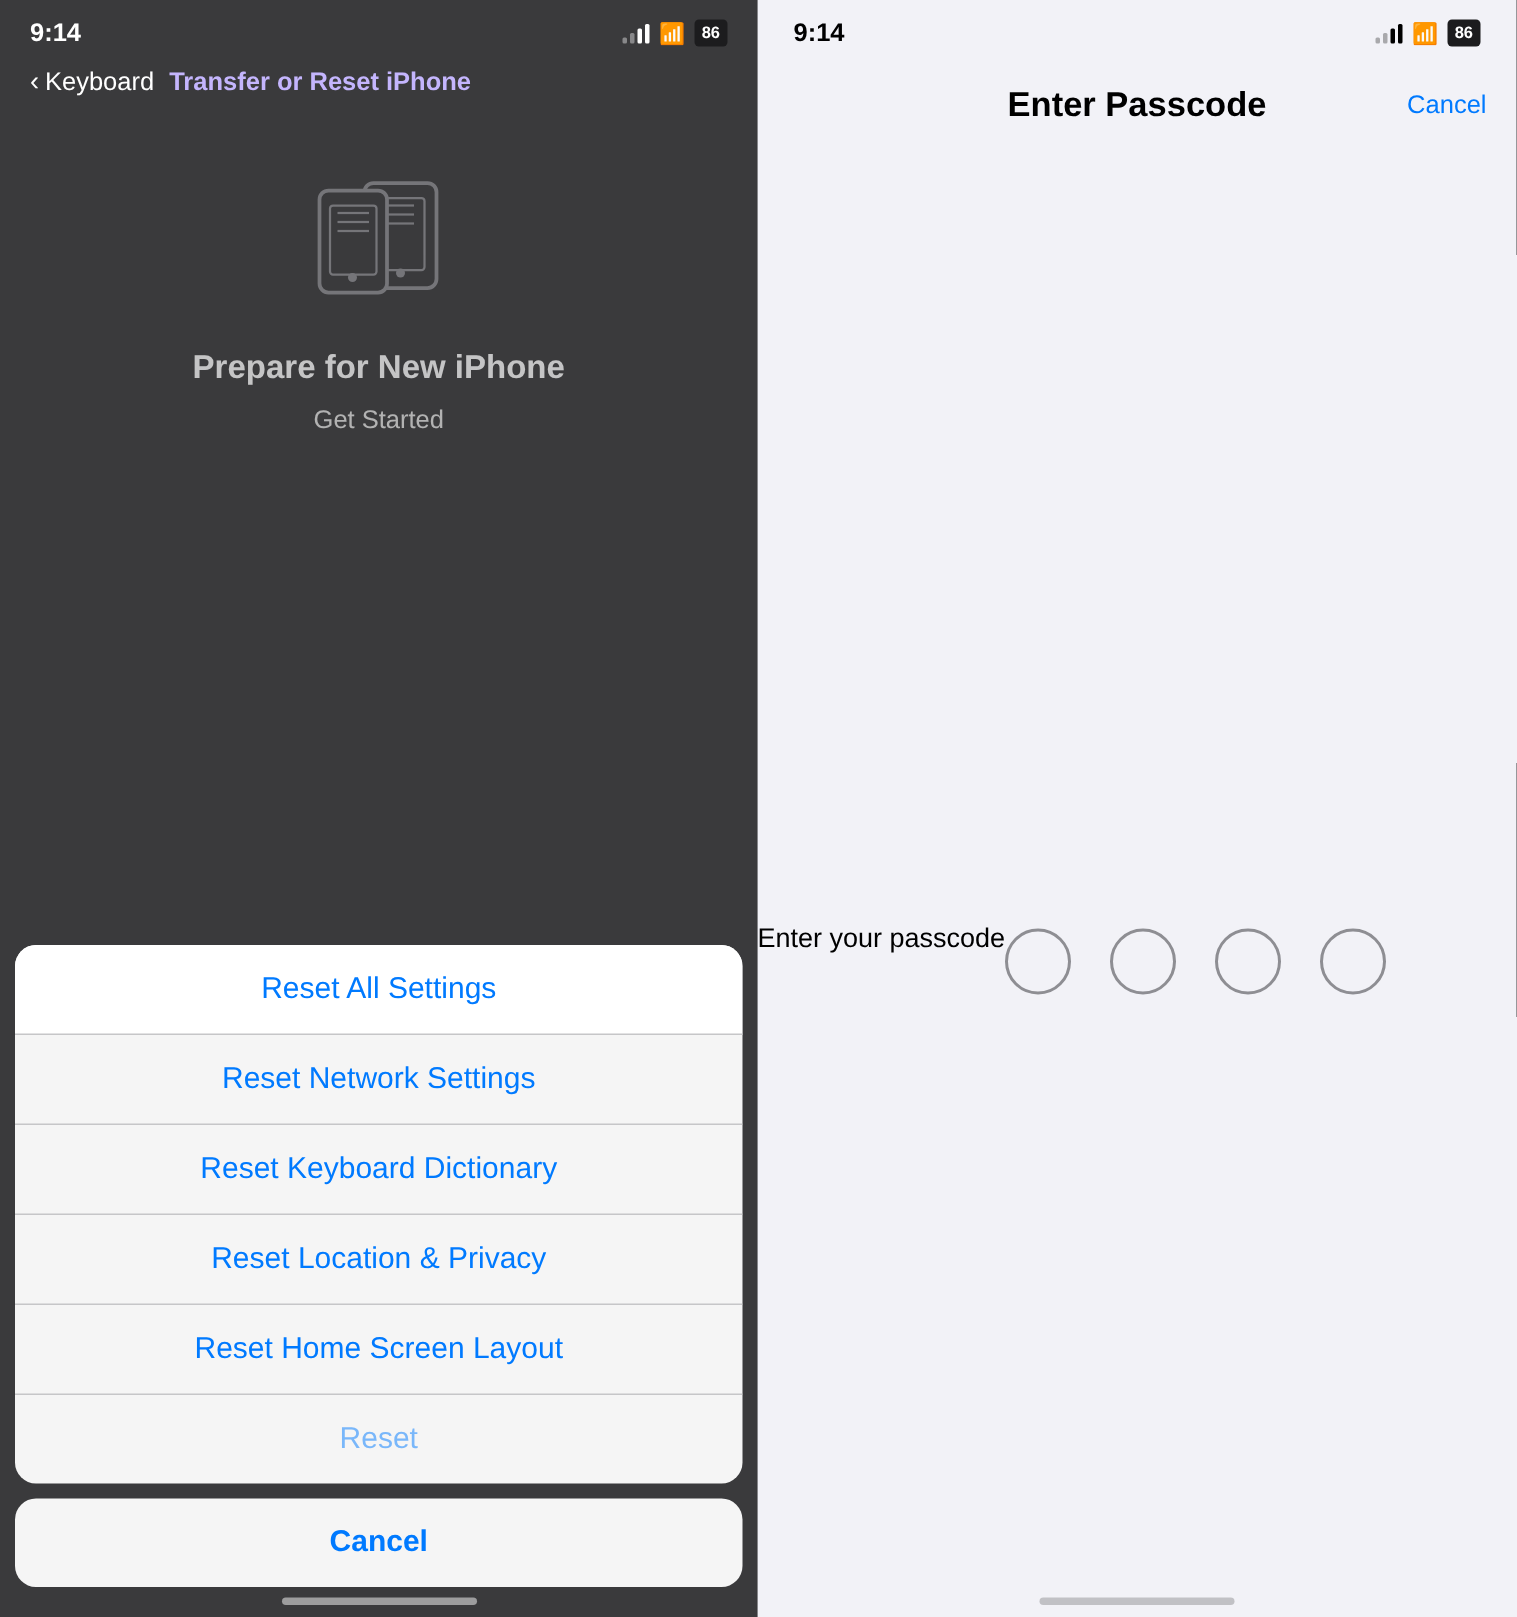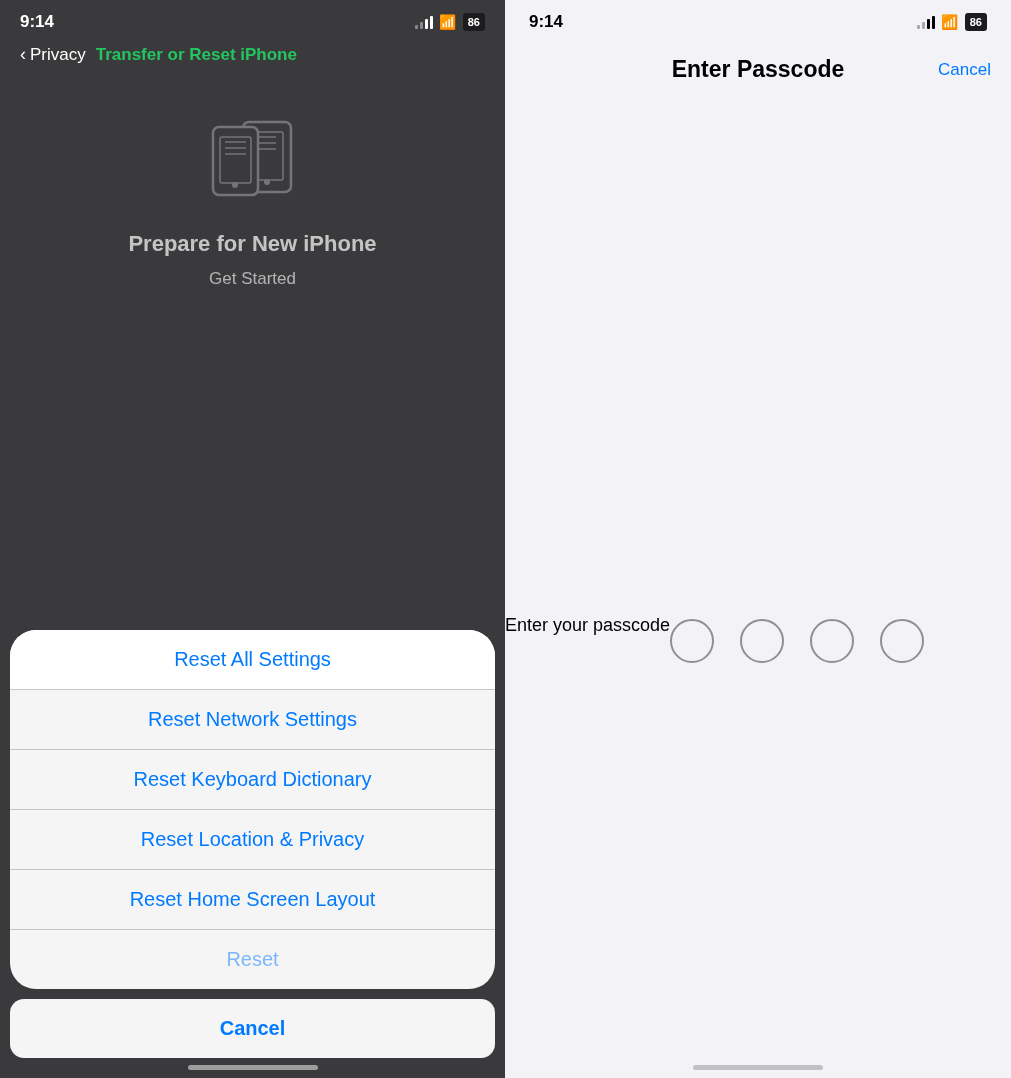--- a/index.html
+++ b/index.html
@@ -50,21 +50,21 @@
       display: flex;
       align-items: center;
       color: #fff;
       font-size: 17px;
       gap: 4px;
     }
 
     .nav-title {
       font-size: 17px;
       font-weight: 600;
-      color: #22c55e;
+      color: #c4b5fd;
       margin-left: 10px;
     }
 
     .main-content {
       flex: 1;
       display: flex;
       flex-direction: column;
       align-items: center;
       padding: 20px 28px;
       opacity: 0.7;
@@ -100,21 +100,21 @@
     .action-sheet-container {
       position: absolute;
       bottom: 0;
       left: 0;
       right: 0;
       padding: 0 10px 20px 10px;
     }
 
     .action-sheet {
       background: rgba(255,255,255,0.95);
-      border-radius: 26px;
+      border-radius: 14px;
       overflow: hidden;
       margin-bottom: 10px;
     }
 
     .action-sheet-item {
       text-align: center;
       padding: 18px 20px;
       font-size: 20px;
       color: #007aff;
       border-bottom: 0.5px solid #c6c6c8;
@@ -300,21 +300,21 @@
       <span class="wifi-icon">📶</span>
       <div class="battery-icon">
         <span>86</span>
       </div>
     </div>
   </div>
 
   <div class="nav-bar">
     <div class="nav-back">
       <span style="font-size:18px;">‹</span>
-      <span style="color:#fff; font-size:17px;">Privacy</span>
+      <span style="color:#fff; font-size:17px;">Keyboard</span>
     </div>
     <span class="nav-title">Transfer or Reset iPhone</span>
   </div>
 
   <div class="main-content">
 
     <div class="phone-icon">
       <svg width="90" height="100" viewBox="0 0 90 100" fill="none" xmlns="http://www.w3.org/2000/svg">
 
         <rect x="35" y="15" width="48" height="70" rx="6" fill="none" stroke="#8e8e93" stroke-width="2.5"></rect>

